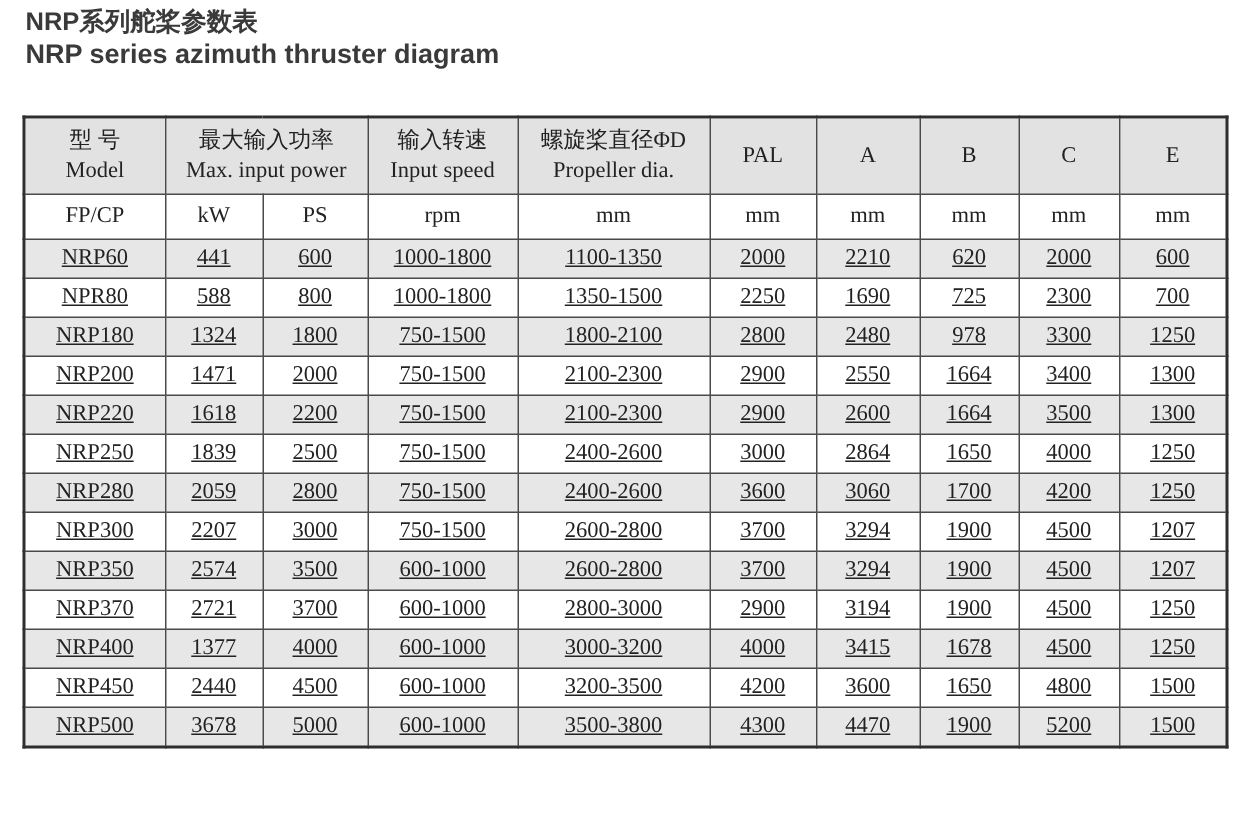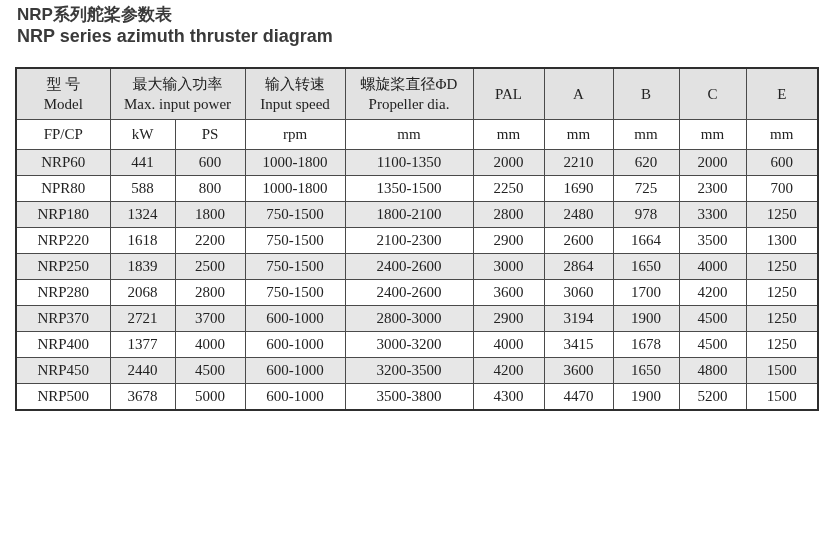--- a/index.html
+++ b/index.html
@@ -30,21 +30,21 @@
     color:var(--title);
     margin-left:2px;
     line-height:1.25;
   }
   .title-zh{font-size:17px;}
   .title-en{font-size:18px;}
   table.spec{
     border-collapse:collapse;
     table-layout:fixed;
     width:802px;
-    margin-top:19px;
+    margin-top:29px;
     border:2px solid var(--outer-border);
   }
   table.spec th,
   table.spec td{
     border:1px solid var(--border);
     text-align:center;
     vertical-align:middle;
     padding:0;
     overflow:hidden;
     white-space:nowrap;
@@ -54,21 +54,21 @@
     background:var(--header-bg);
     font-weight:normal;
     font-size:15px;
     line-height:1.35;
   }
   thead tr.units-row td{
     height:30px;
     background:var(--row-bg);
     font-size:15px;
   }
-  tbody tr{height:26px;font-size:15px;}
+  tbody tr{height:26px;font-size:15px;text-decoration:underline;}
   tbody tr:nth-child(odd){background:var(--stripe-bg);}
   tbody tr:nth-child(even){background:var(--row-bg);}
   .hline{display:block;}
 </style>
 </head>
 <body>
 
 <div class="page">
 
   <div>
@@ -157,20 +157,32 @@
           <td>1800</td>
           <td>750-1500</td>
           <td>1800-2100</td>
           <td>2800</td>
           <td>2480</td>
           <td>978</td>
           <td>3300</td>
           <td>1250</td>
         </tr>
         <tr>
+          <td>NRP200</td>
+          <td>1471</td>
+          <td>2000</td>
+          <td>750-1500</td>
+          <td>2100-2300</td>
+          <td>2900</td>
+          <td>2550</td>
+          <td>1664</td>
+          <td>3400</td>
+          <td>1300</td>
+        </tr>
+        <tr>
           <td>NRP220</td>
           <td>1618</td>
           <td>2200</td>
           <td>750-1500</td>
           <td>2100-2300</td>
           <td>2900</td>
           <td>2600</td>
           <td>1664</td>
           <td>3500</td>
           <td>1300</td>
@@ -182,29 +194,53 @@
           <td>750-1500</td>
           <td>2400-2600</td>
           <td>3000</td>
           <td>2864</td>
           <td>1650</td>
           <td>4000</td>
           <td>1250</td>
         </tr>
         <tr>
           <td>NRP280</td>
-          <td>2068</td>
+          <td>2059</td>
           <td>2800</td>
           <td>750-1500</td>
           <td>2400-2600</td>
           <td>3600</td>
           <td>3060</td>
           <td>1700</td>
           <td>4200</td>
           <td>1250</td>
+        </tr>
+        <tr>
+          <td>NRP300</td>
+          <td>2207</td>
+          <td>3000</td>
+          <td>750-1500</td>
+          <td>2600-2800</td>
+          <td>3700</td>
+          <td>3294</td>
+          <td>1900</td>
+          <td>4500</td>
+          <td>1207</td>
+        </tr>
+        <tr>
+          <td>NRP350</td>
+          <td>2574</td>
+          <td>3500</td>
+          <td>600-1000</td>
+          <td>2600-2800</td>
+          <td>3700</td>
+          <td>3294</td>
+          <td>1900</td>
+          <td>4500</td>
+          <td>1207</td>
         </tr>
         <tr>
           <td>NRP370</td>
           <td>2721</td>
           <td>3700</td>
           <td>600-1000</td>
           <td>2800-3000</td>
           <td>2900</td>
           <td>3194</td>
           <td>1900</td>

